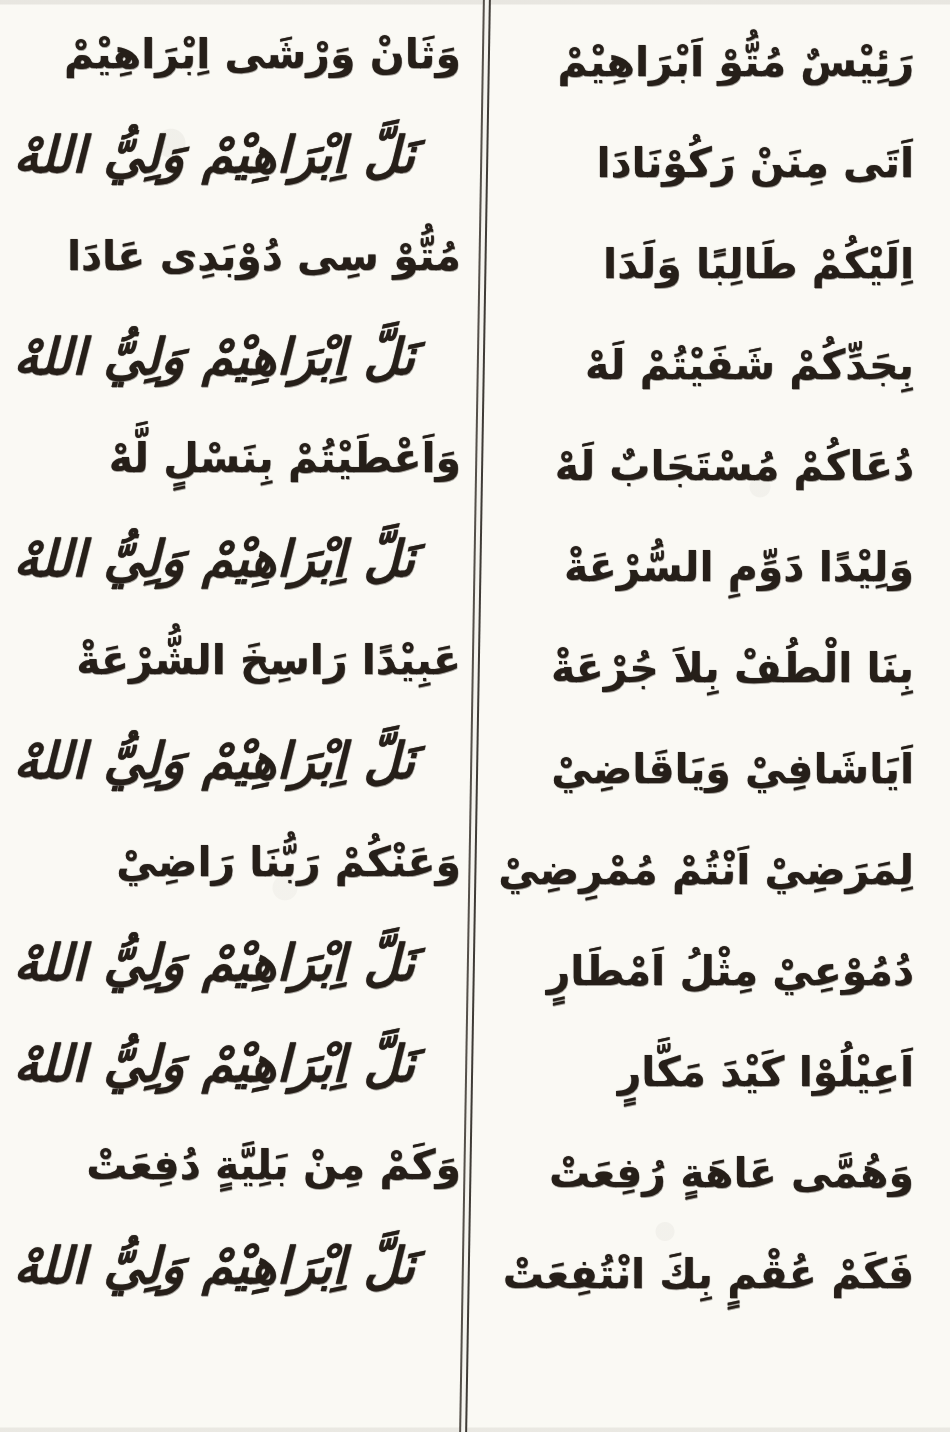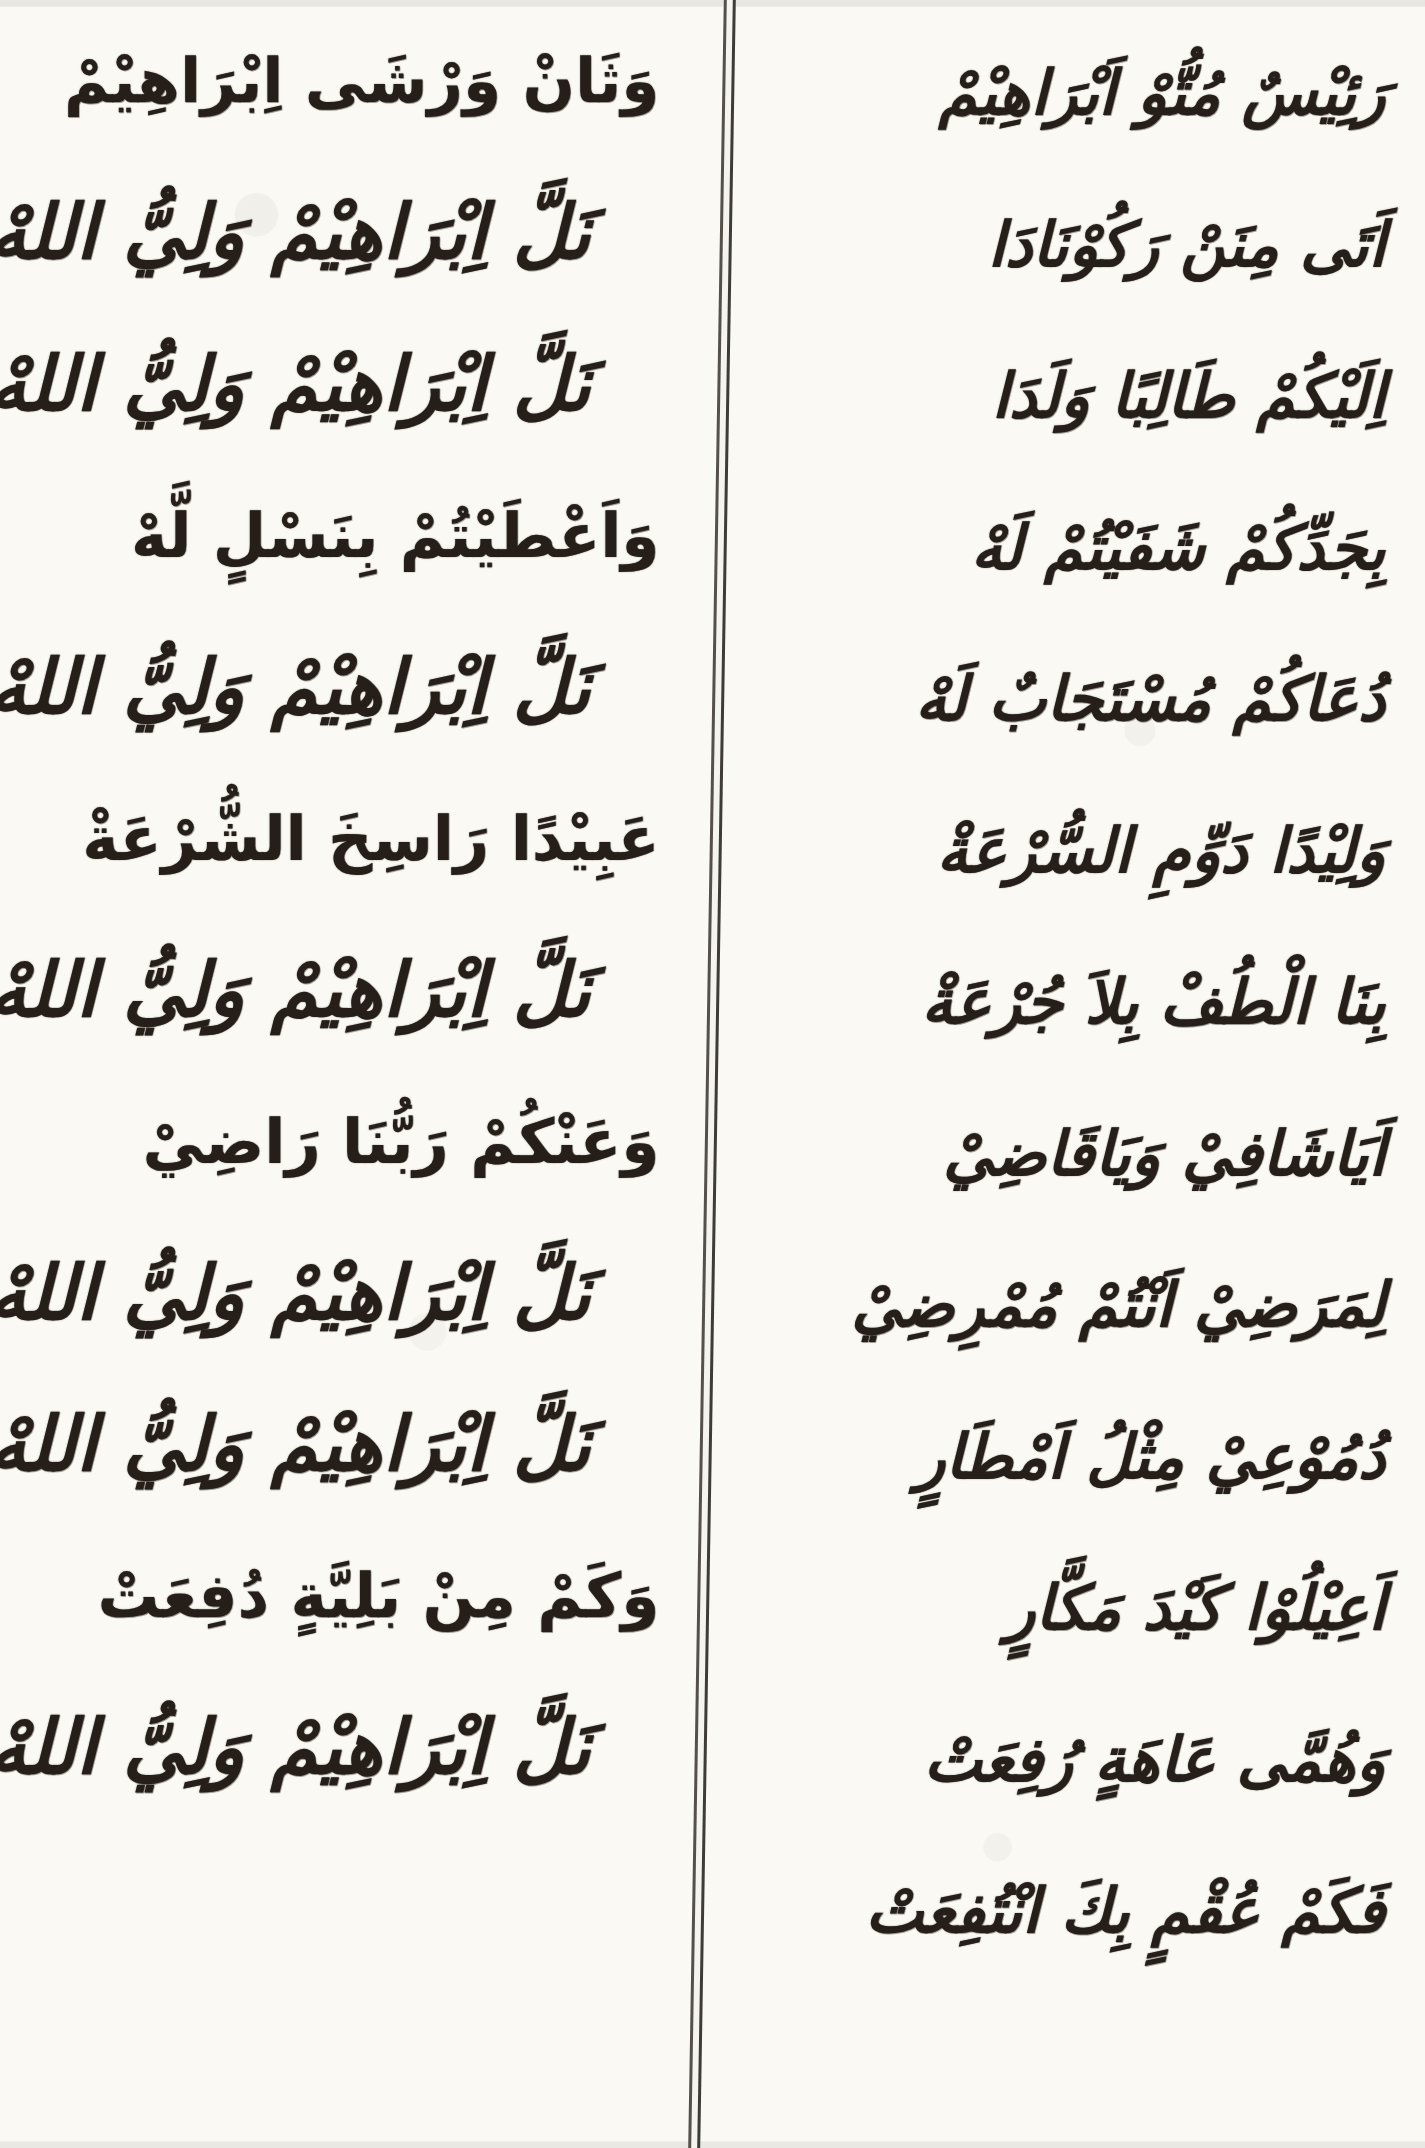--- a/index.html
+++ b/index.html
@@ -36,20 +36,21 @@
     background: #f5f4ef;
     transform: rotate(0.95deg);
     transform-origin: center center;
   }
   .col {
     position: absolute;
     top: 0;
     height: 1036px;
     display: flex;
     flex-direction: column;
+    margin-left: 21px;
   }
   
   .col-right {
     right: 0;
     width: 460px;
     padding-top: 12px;
     box-sizing: border-box;
   }
   
   .col-left {
@@ -65,22 +66,21 @@
     align-items: center;
     white-space: nowrap;
     font-size: 41px;
     font-weight: bold;
     line-height: 1.55;
     color: #261f19;
     text-shadow: 0 0 1px rgba(30,24,18,0.55), 0.5px 0.5px 0 rgba(30,24,18,0.35);
   }
   .col-right .line {
     justify-content: flex-start;   
-    padding-right: 26px;
-    font-style: italic;
+    padding-right: 36px;
   }
   .col-left .line {
     justify-content: flex-start;
     padding-right: 26px;
   }
   
   .col-left .line.refrain {
     padding-right: 72px;
     font-size: 50px;
     font-style: italic;
@@ -102,20 +102,21 @@
       <div class="line">اَيَاشَافِيْ وَيَاقَاضِيْ</div>
       <div class="line">لِمَرَضِيْ اَنْتُمْ مُمْرِضِيْ</div>
       <div class="line">دُمُوْعِيْ مِثْلُ اَمْطَارٍ</div>
       <div class="line">اَعِيْلُوْا كَيْدَ مَكَّارٍ</div>
       <div class="line">وَهُمَّى عَاهَةٍ رُفِعَتْ</div>
       <div class="line">فَكَمْ عُقْمٍ بِكَ انْتُفِعَتْ</div>
     </div>
   <div class="col col-left" id="col-left">
       <div class="line">وَثَانْ وَرْشَى اِبْرَاهِيْمْ</div>
       <div class="line refrain">نَلَّ اِبْرَاهِيْمْ وَلِيُّ اللهْ</div>
+      <div class="line">مُتُّوْ سِى دُوْبَدِى عَادَا</div>
       <div class="line refrain">نَلَّ اِبْرَاهِيْمْ وَلِيُّ اللهْ</div>
       <div class="line">وَاَعْطَيْتُمْ بِنَسْلٍ لَّهْ</div>
       <div class="line refrain">نَلَّ اِبْرَاهِيْمْ وَلِيُّ اللهْ</div>
       <div class="line">عَبِيْدًا رَاسِخَ الشُّرْعَةْ</div>
       <div class="line refrain">نَلَّ اِبْرَاهِيْمْ وَلِيُّ اللهْ</div>
       <div class="line">وَعَنْكُمْ رَبُّنَا رَاضِيْ</div>
       <div class="line refrain">نَلَّ اِبْرَاهِيْمْ وَلِيُّ اللهْ</div>
       <div class="line refrain">نَلَّ اِبْرَاهِيْمْ وَلِيُّ اللهْ</div>
       <div class="line">وَكَمْ مِنْ بَلِيَّةٍ دُفِعَتْ</div>
       <div class="line refrain">نَلَّ اِبْرَاهِيْمْ وَلِيُّ اللهْ</div>

